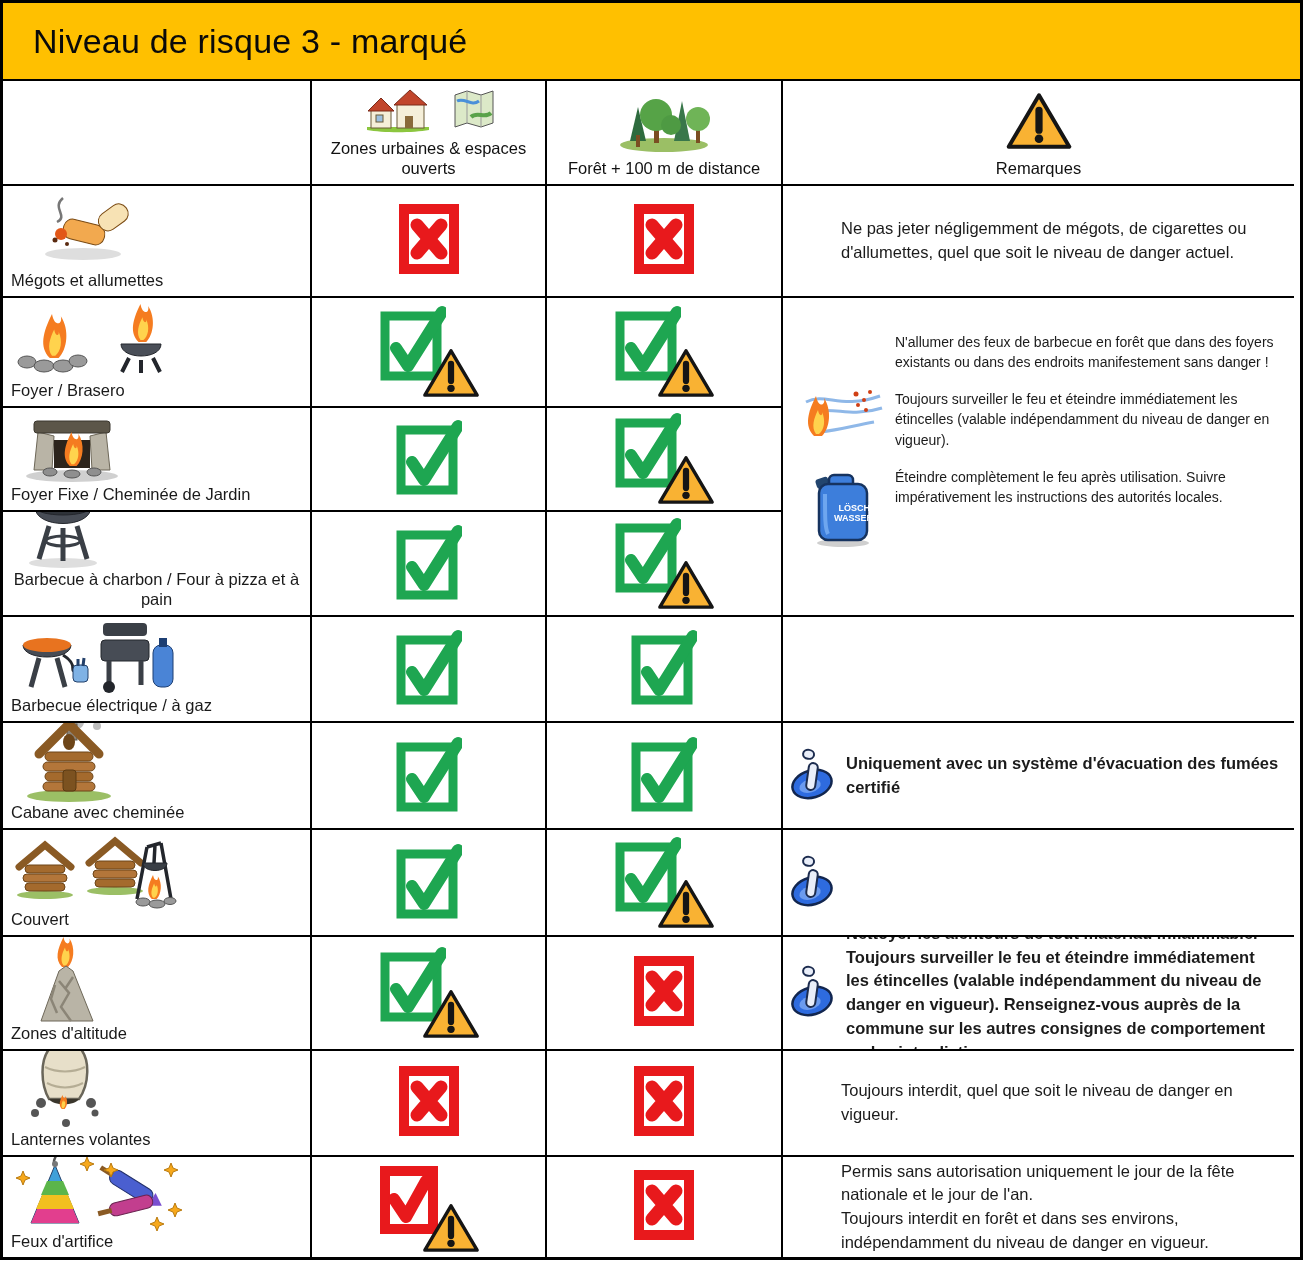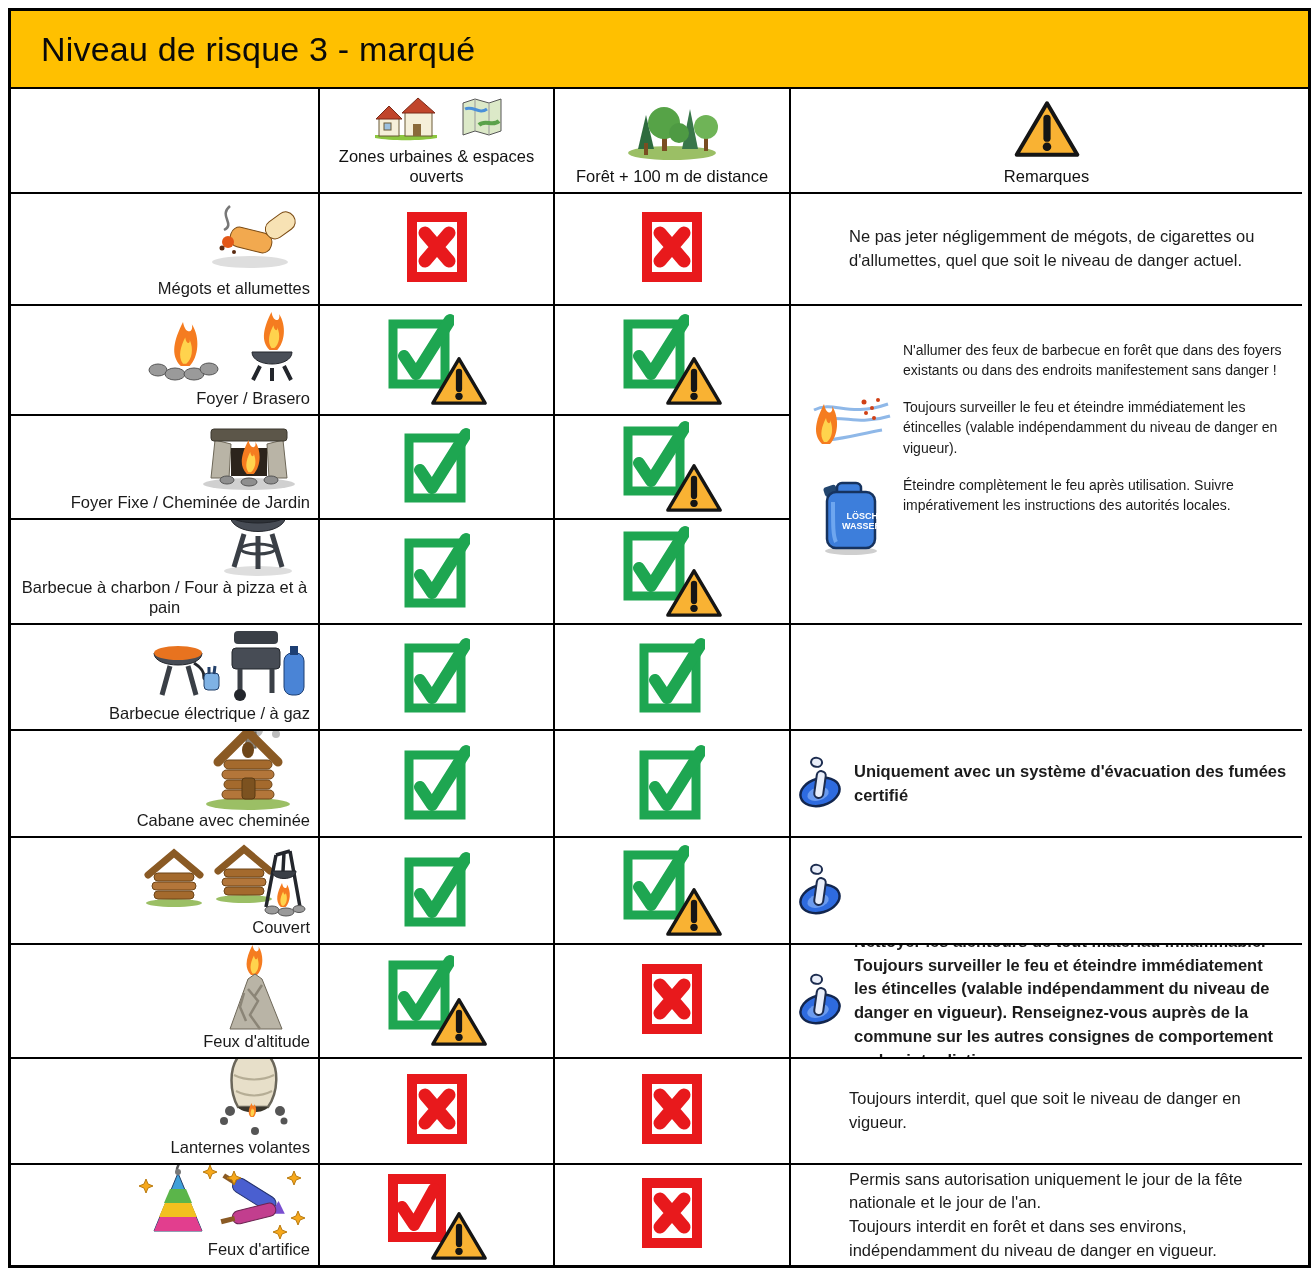--- a/index.html
+++ b/index.html
@@ -1,30 +1,30 @@
 <!DOCTYPE html>
 <html><head>
 <meta charset="utf-8">
 <style>
   html,body{margin:0;padding:0;background:#fff;}
   body{font-family:"Liberation Sans",sans-serif;color:#1a1a1a;}
-  .sheet{width:1297px;margin:8px;border:3px solid #000;background:#fff;}
+  .sheet{width:1297px;margin:0;border:3px solid #000;background:#fff;}
   .banner{height:78px;background:#FFC000;border-bottom:2px solid #000;display:flex;align-items:center;padding-left:30px;box-sizing:border-box;}
   .banner-title{font-size:34px;color:#0a0a0a;letter-spacing:.2px;}
   .grid{display:grid;grid-template-columns:309px 235px 236px 511px;
         grid-template-rows:105px 112px 110px 104px 105px 106px 107px 107px 114px 106px 100px;border-radius:11px;}
   .cell{border-right:2px solid #000;border-bottom:2px solid #000;background:#fff;box-sizing:border-box;overflow:hidden;}
   .cend{border-right:none;}
   .rend{border-bottom:none;}
   
   .head{display:flex;flex-direction:column;align-items:center;justify-content:flex-end;padding:6px 4px 5px;}
   .head-icons{flex:1;display:flex;align-items:center;justify-content:center;gap:16px;}
   .head-label{font-size:16.5px;text-align:center;line-height:1.25;color:#111;}
   
-  .act{display:flex;flex-direction:column;align-items:flex-end;justify-content:flex-end;padding:4px 8px 5px;}
+  .act{display:flex;flex-direction:column;align-items:flex-start;justify-content:flex-end;padding:4px 8px 5px;}
   .act-icon{flex:1;display:flex;align-items:center;justify-content:center;}
   .act-label{font-size:16.5px;color:#1a1a1a;text-align:center;line-height:1.25;}
   
   .markcell{display:flex;align-items:center;justify-content:center;}
   .combo{position:relative;width:102px;height:100px;}
   .combo .cb{position:absolute;left:2px;top:2px;}
   .combo .cw{position:absolute;right:0;bottom:0;}
   
   .remark{display:flex;align-items:center;padding:8px 12px 8px 6px;}
   .remark-inner{display:flex;align-items:center;gap:11px;font-weight:bold;}
@@ -451,21 +451,21 @@
           <svg width="110" height="88" viewBox="0 0 110 88">
             <g transform="translate(45 2) scale(0.75)">
               <path d="M8 40 C-2 30 2 16 10 0 C12 12 20 10 18 2 C26 14 24 32 16 40 Z" fill="#F57C20"></path>
               <path d="M10 38 C5 31 8 22 12 14 C13 21 17 20 16 16 C20 25 18 34 13 38 Z" fill="#FFD34D"></path>
             </g>
             <path d="M30 86 L48 36 L55 31 L62 36 L82 86 Z" fill="#b9b4a6" stroke="#6d6758"></path>
             <path d="M48 46 L58 58 L50 72 L60 86 M62 42 L54 54" stroke="#8b8577" stroke-width="2.5" fill="none"></path>
             <path d="M44 50 L40 64 L46 78" stroke="#8b8577" stroke-width="2.5" fill="none"></path>
           </svg>
         </div>
-      <div class="act-label">Feux d'altitude</div>
+      <div class="act-label">Zones d'altitude</div>
     </div>
     <div class="cell markcell">
         <div class="mark">
           <div class="combo">
             <span class="cb"><svg width="66" height="78" viewBox="0 0 66 78">
                 <rect x="5" y="12" width="52" height="60" fill="none" stroke="#1EA651" stroke-width="9"></rect>
                 <path d="M16 44 L28 62 L62 8" fill="none" stroke="#1EA651" stroke-width="12" stroke-linecap="round" stroke-linejoin="round"></path>
               </svg></span>
             <span class="cw"><svg width="58" height="50" viewBox="0 0 100 88">
                 <path d="M50 5 L96 83 L4 83 Z" fill="#F9B233" stroke="#151515" stroke-width="6" stroke-linejoin="round"></path>

